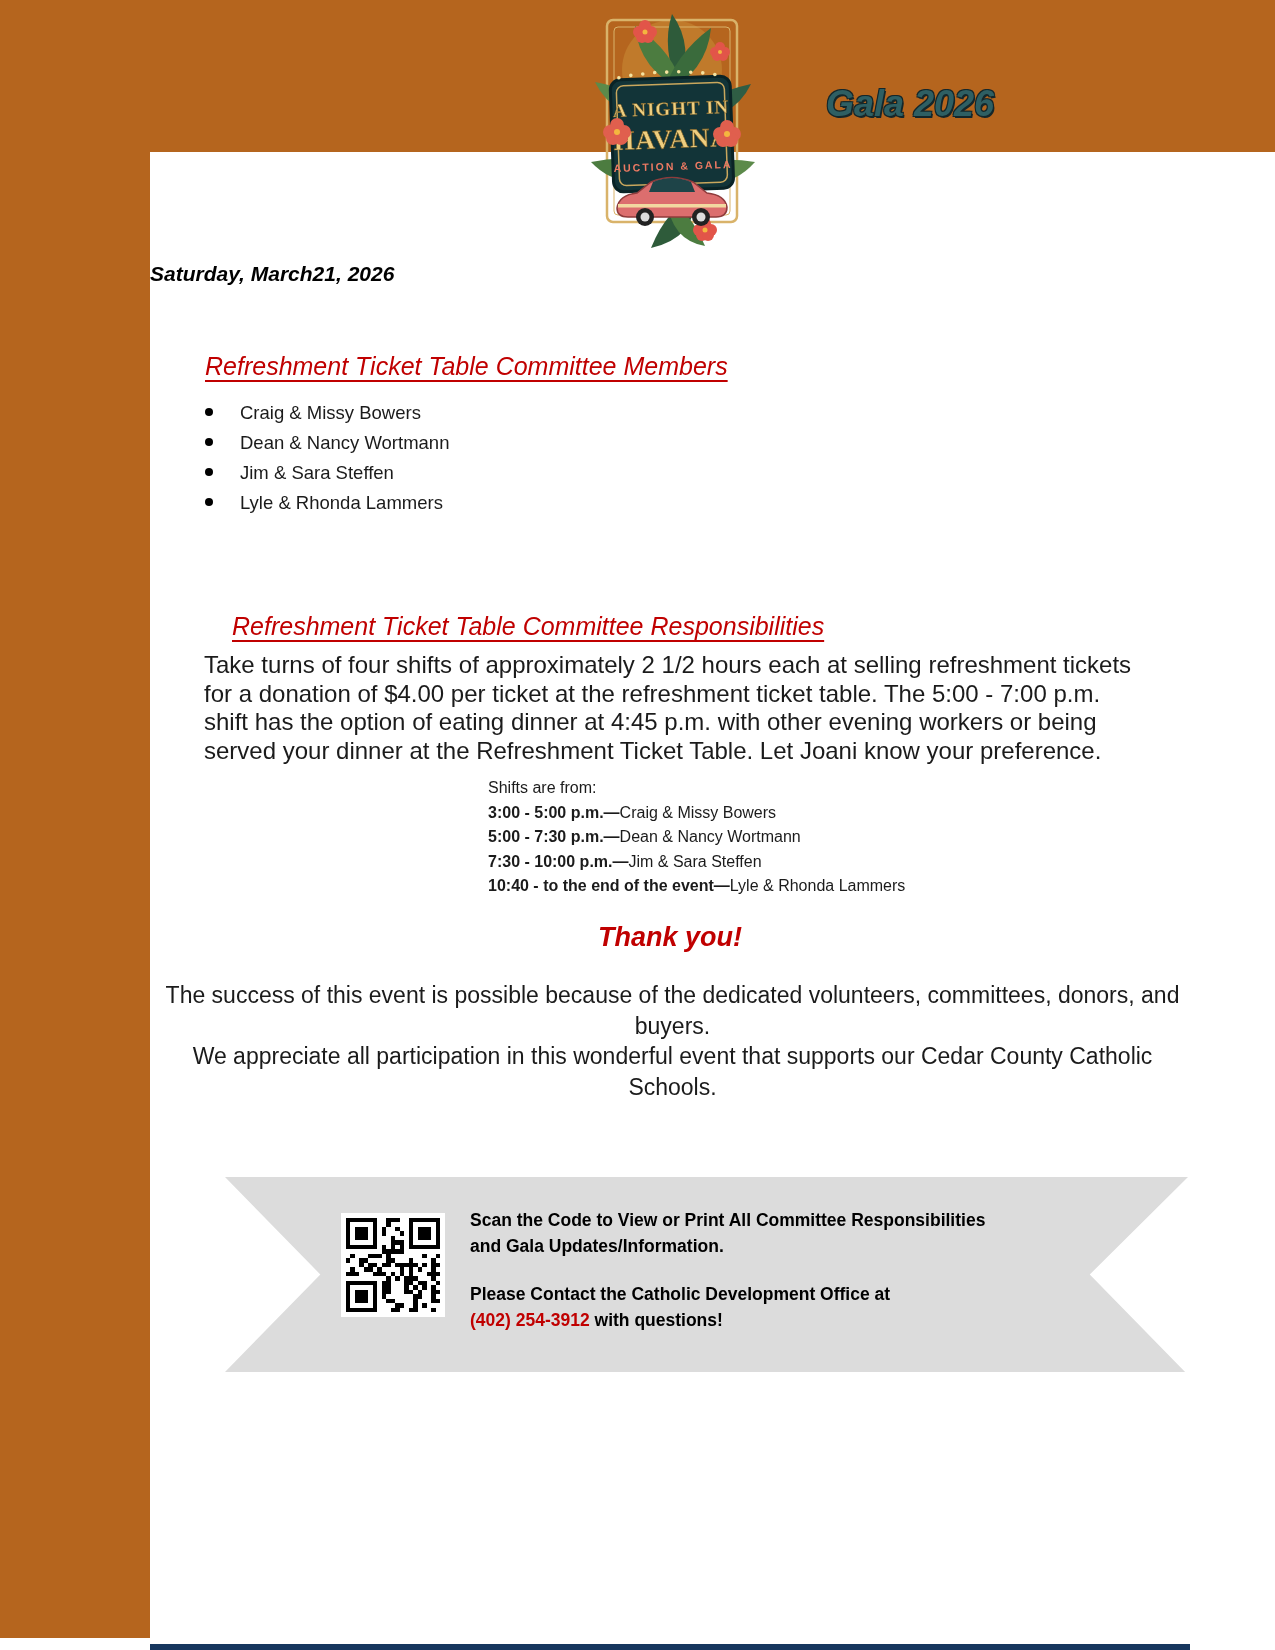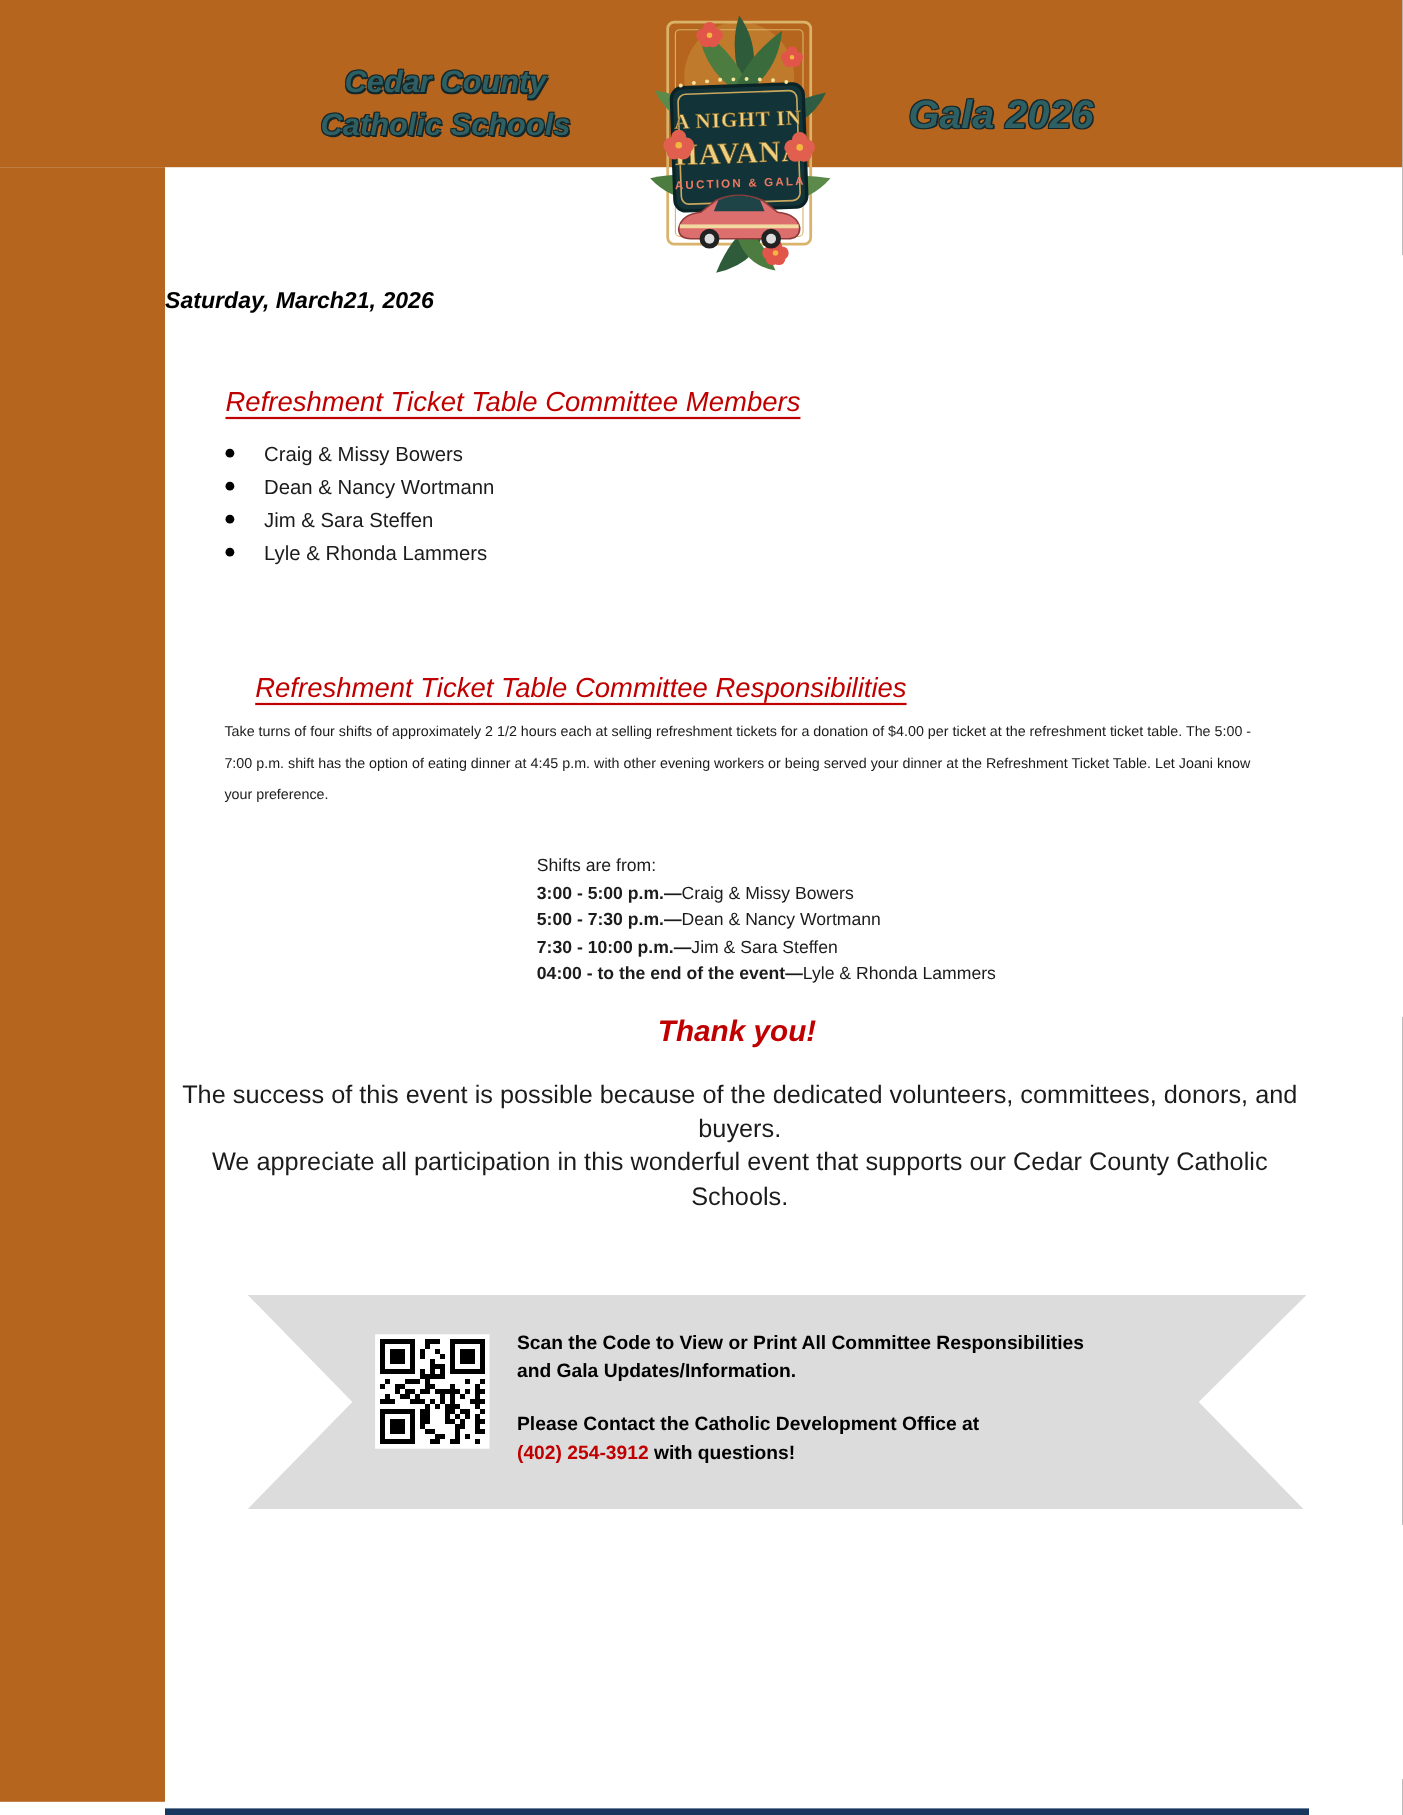--- a/index.html
+++ b/index.html
@@ -50,21 +50,21 @@
     position:absolute;left:203px;top:402px;margin:0;padding:0;list-style:none;
     font-size:18.5px;
   }
   ul.members li{position:relative;padding-left:37px;margin-bottom:11px;height:19px;}
   ul.members li::before{
     content:"";position:absolute;left:2px;top:6px;width:8px;height:8px;border-radius:50%;background:#000;
   }
 
   .resp-body{
     position:absolute;left:204px;top:651px;width:942px;
-    font-size:13px;line-height:28.5px;color:#1b1b1b;
+    font-size:24px;line-height:28.5px;color:#1b1b1b;
   }
 
   .shifts{
     position:absolute;left:488px;top:776px;font-size:16px;line-height:24.6px;
   }
   .shifts .time{font-weight:bold;}
 
   .thank-you{
     position:absolute;left:150px;top:922px;width:1040px;text-align:center;
     font-size:27px;font-weight:bold;font-style:italic;color:var(--heading_red);
@@ -90,24 +90,20 @@
 </style>
 </head>
 <body>
 
 <div class="page">
 
   <div class="orange-band"></div>
   <div class="orange-strip"></div>
   <div class="footer-bar"></div>
 
-  <div class="school-name">
-    <span>Cedar County</span><br>
-    <span>Catholic Schools</span>
-  </div>
 
   <div class="gala-label">Gala 2026</div>
 
   <svg class="logo" viewBox="0 0 235 240" aria-hidden="true">
     <circle cx="117" cy="58" r="50" fill="#C07A2B"></circle>
     <rect x="52" y="8" width="130" height="202" rx="6" fill="none" stroke="#D9B36A" stroke-width="2.5"></rect>
     <rect x="59" y="15" width="116" height="188" rx="4" fill="none" stroke="#D9B36A" stroke-width="1"></rect>
 
     <g>
       <path d="M117,2 Q140,34 124,78 Q106,36 117,2 Z" fill="#2E5B3A"></path>
@@ -208,21 +204,21 @@
   <div class="h-red h-resp">Refreshment Ticket Table Committee Responsibilities</div>
 
   <div class="resp-body">Take turns of four shifts of approximately 2 1/2 hours each at selling refreshment tickets for a donation of $4.00 per ticket at the refreshment ticket table. The 5:00 - 7:00 p.m. shift has the option of eating dinner at 4:45 p.m. with other evening workers or being served your dinner at the Refreshment Ticket Table. Let Joani know your preference.</div>
 
   <div class="shifts">
     <div>Shifts are from:</div>
     <div>
         <div><span class="time">3:00 - 5:00 p.m.</span><span class="time">—</span><span>Craig &amp; Missy Bowers</span></div>
         <div><span class="time">5:00 - 7:30 p.m.</span><span class="time">—</span><span>Dean &amp; Nancy Wortmann</span></div>
         <div><span class="time">7:30 - 10:00 p.m.</span><span class="time">—</span><span>Jim &amp; Sara Steffen</span></div>
-        <div><span class="time">04:00 - to the end of the event</span><span class="time">—</span><span>Lyle &amp; Rhonda Lammers</span></div>
+        <div><span class="time">10:40 - to the end of the event</span><span class="time">—</span><span>Lyle &amp; Rhonda Lammers</span></div>
       </div>
   </div>
 
   <div class="thank-you">Thank you!</div>
 
   <div class="closing">
     <span>The success of this event is possible because of the dedicated volunteers, committees, donors, and buyers.</span><br>
     <span>We appreciate all participation in this wonderful event that supports our Cedar County Catholic Schools.</span>
   </div>
 

